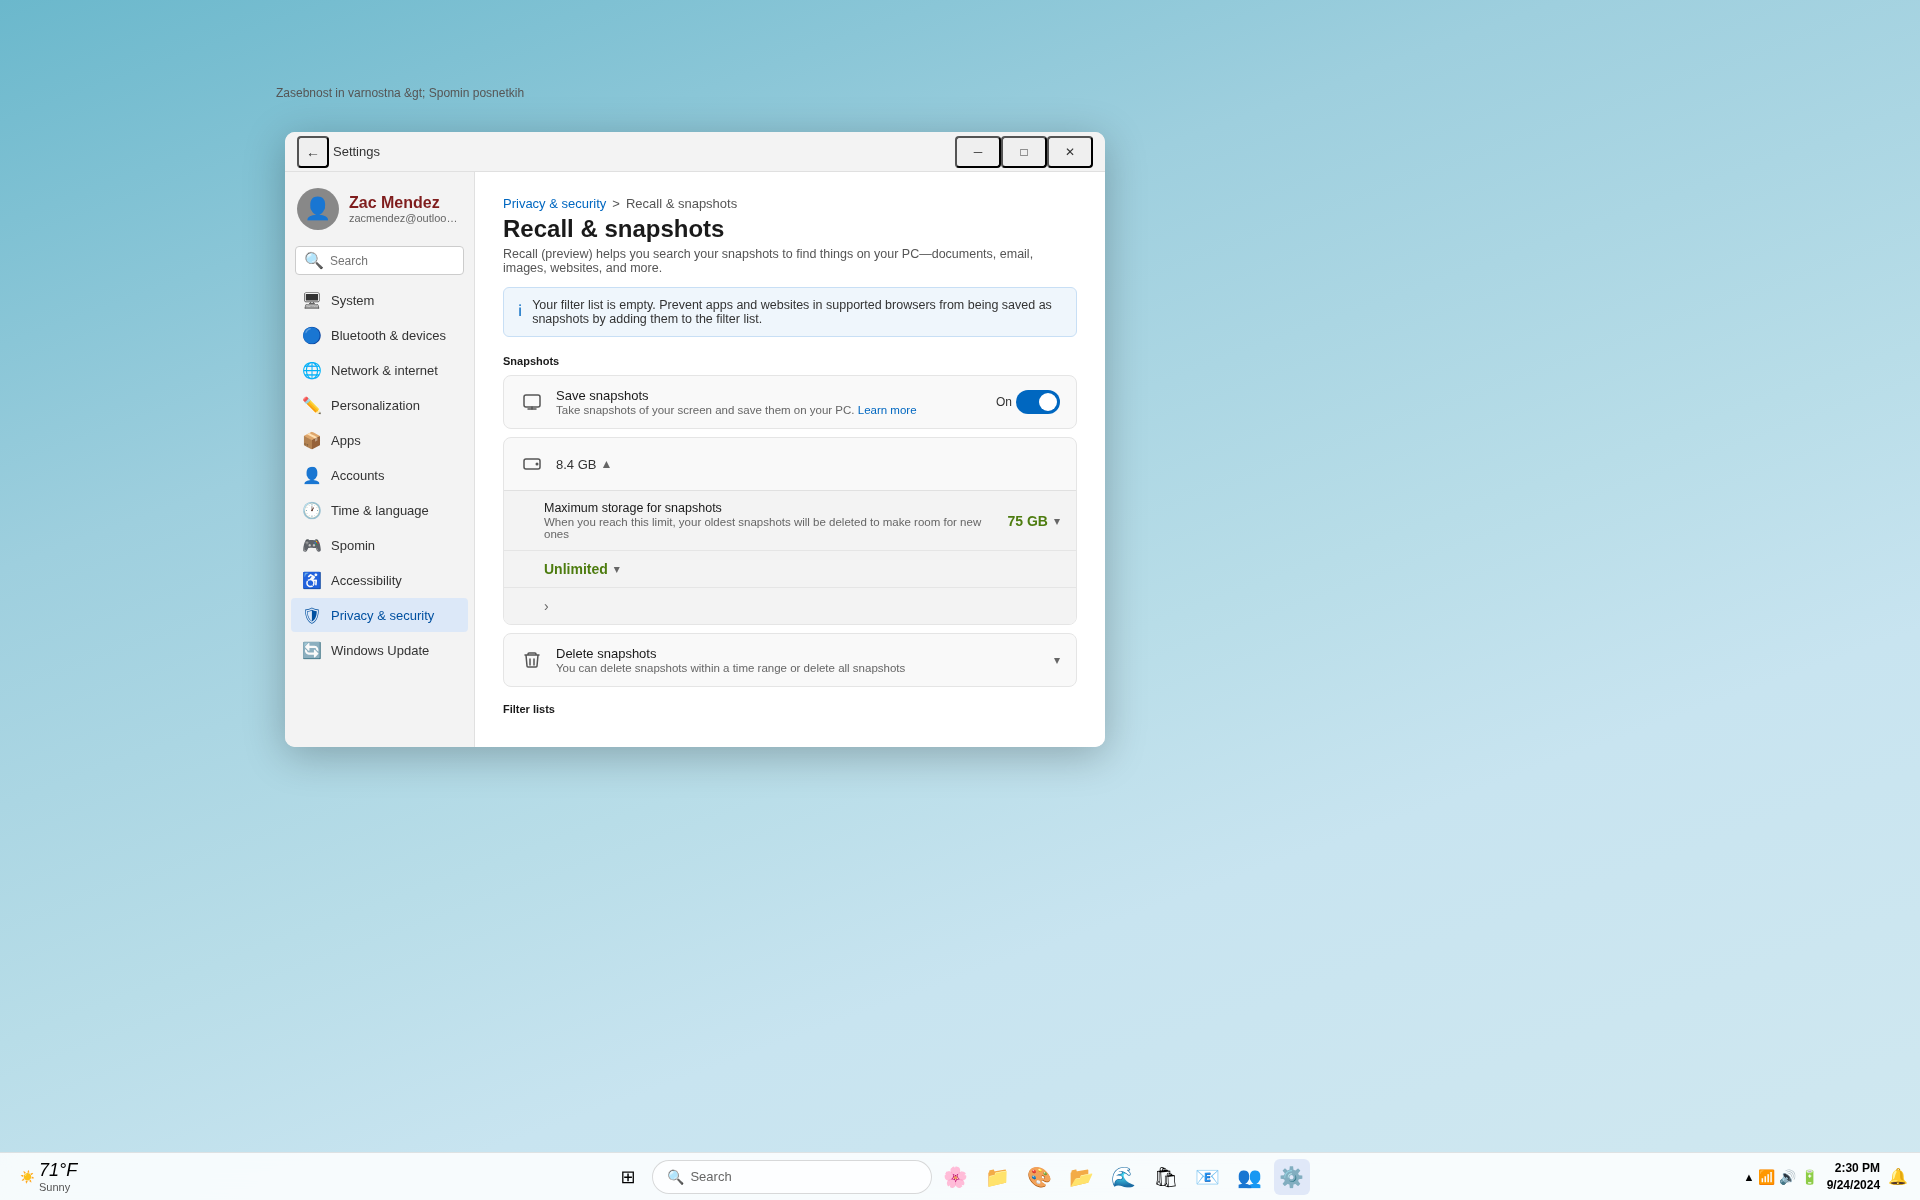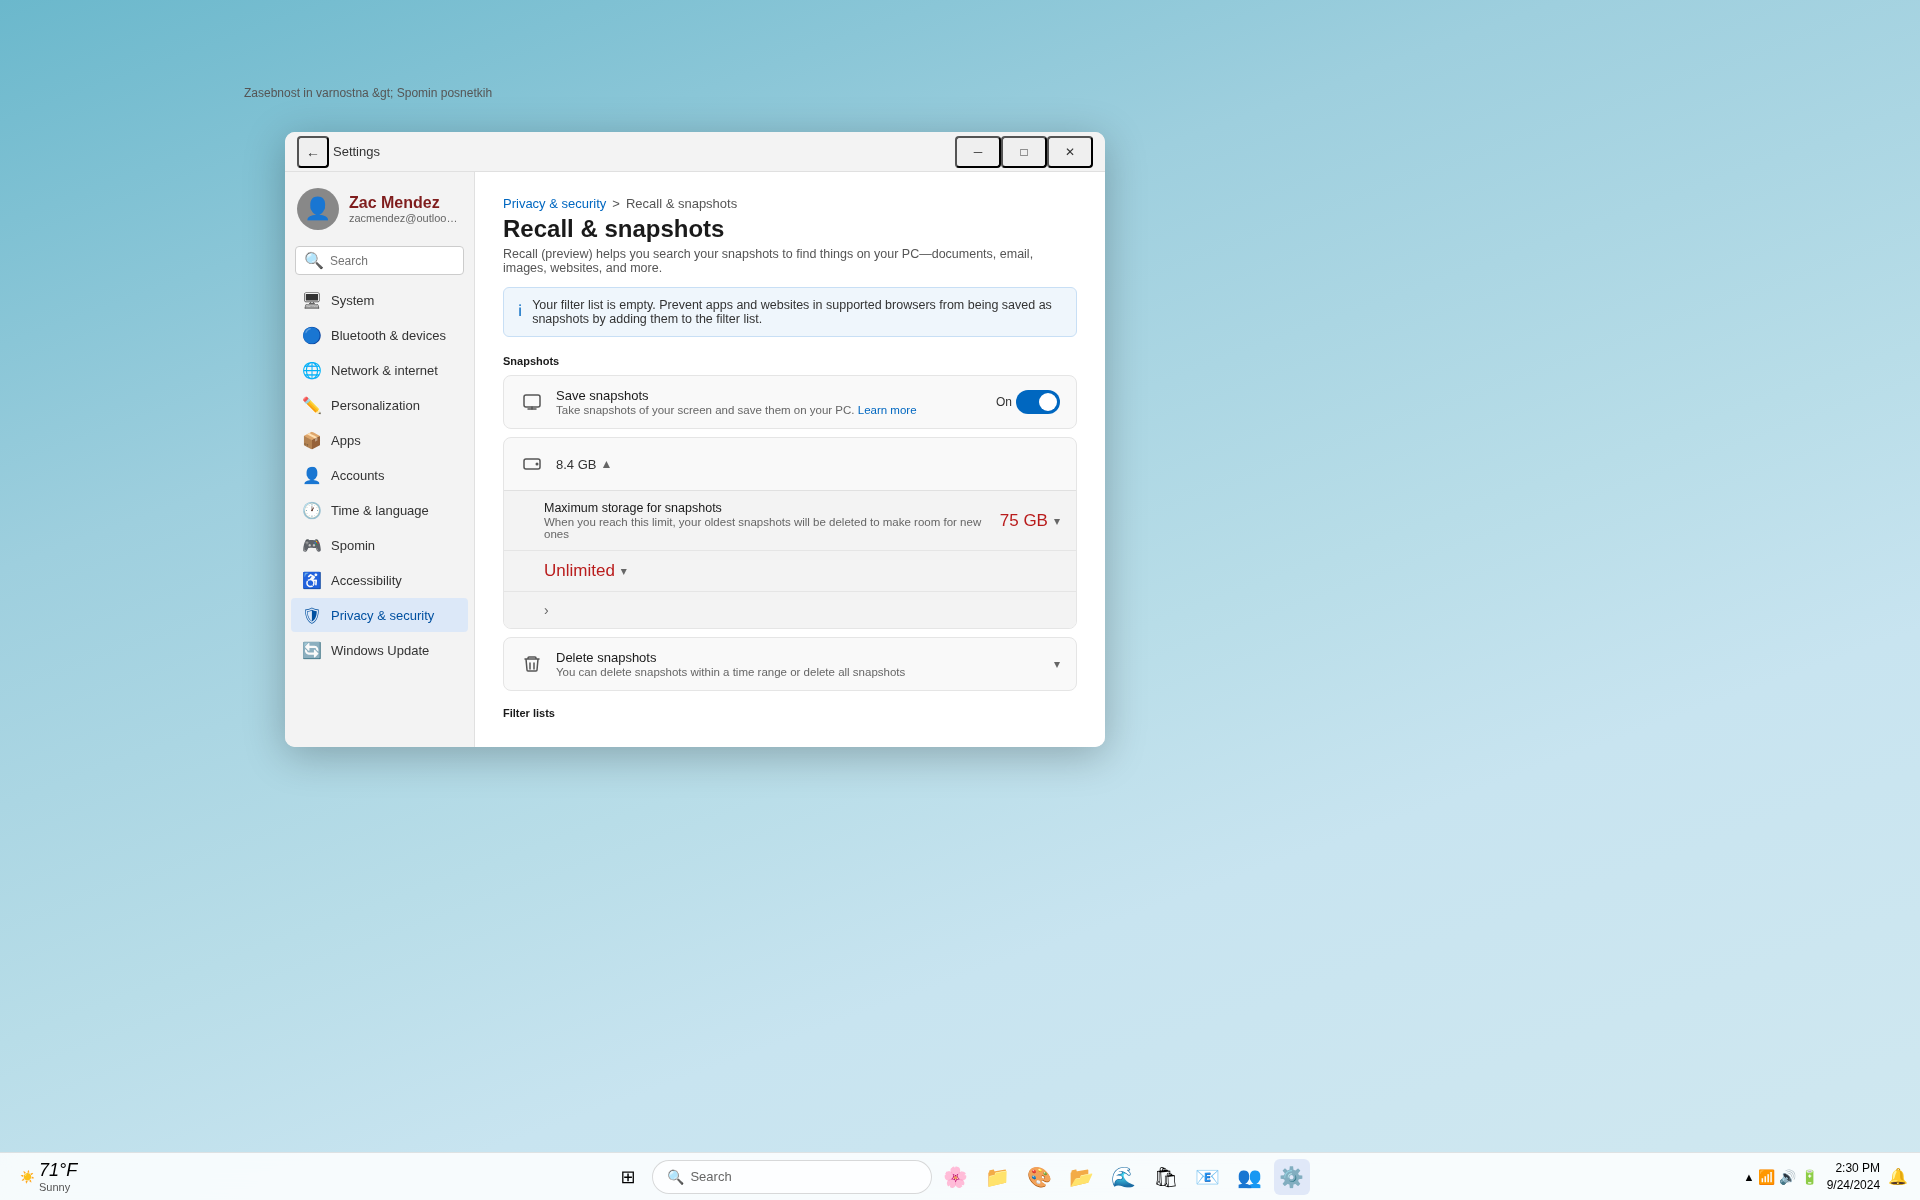--- a/index.html
+++ b/index.html
@@ -72,33 +72,34 @@
       padding: 4px 14px;
       gap: 6px;
       width: 280px;
       height: 34px;
     }
     .taskbar-clock {
       text-align: right;
       font-size: 12px;
       line-height: 1.4;
       cursor: pointer;
+      font-weight: bold;
     }
     .taskbar-sys-icons {
       display: flex;
       align-items: center;
       gap: 4px;
       font-size: 14px;
     }
 
     
     .breadcrumb-bar {
       position: absolute;
       top: 86px;
-      left: 244px;
+      left: 276px;
       font-size: 12px;
       color: #555;
     }
 
     
     .settings-window {
       position: absolute;
       top: 132px;
       left: 285px;
       width: 820px;
@@ -335,21 +336,21 @@
     }
     .toggle-label { font-size: 12px; color: #333; }
 
     
     .dropdown-control {
       display: flex;
       align-items: center;
       gap: 6px;
       cursor: pointer;
     }
-    .dropdown-value { font-size: 17px; color: #b91c1c; }
+    .dropdown-value { font-size: 14px; color: #4d7c0f; font-weight: bold; }
     .chevron { font-size: 12px; color: #666; }
 
     
     .sub-card {
       background: #f3f3f3;
       border-top: 1px solid #e0e0e0;
     }
     .sub-card-row {
       display: flex;
       align-items: center;

